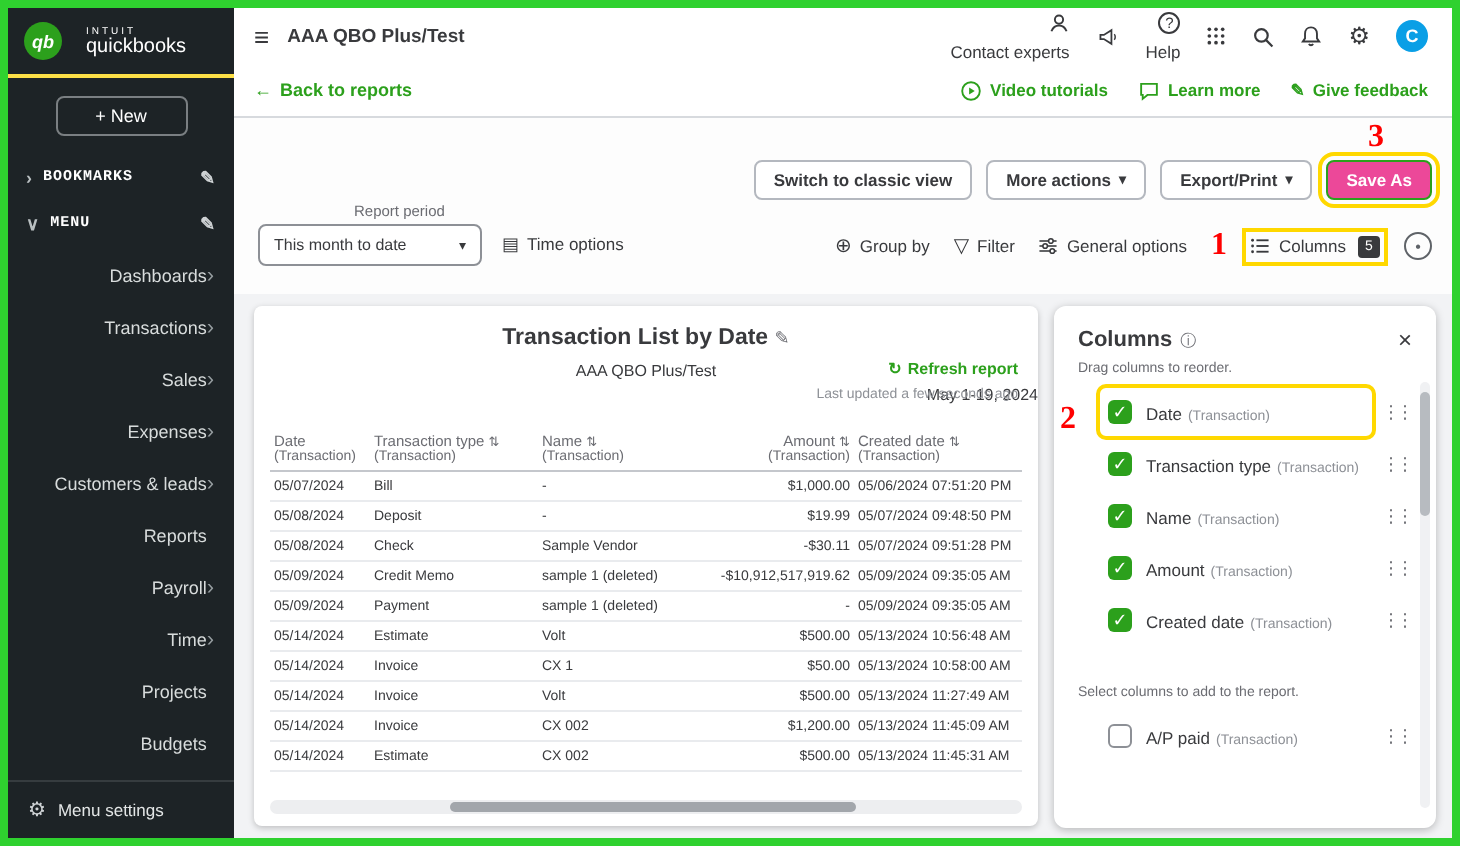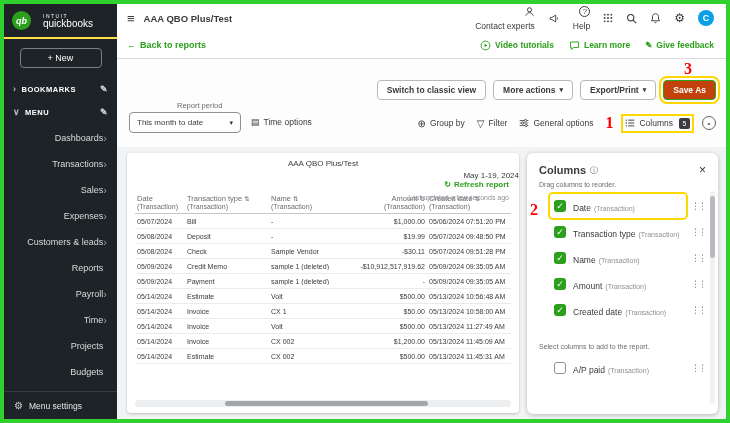--- a/index.html
+++ b/index.html
@@ -6,24 +6,24 @@
   html,body { background:#dfe1e4; }
   body { font-family:"Liberation Sans", sans-serif; }
   .frame { position:relative; width:730px; height:423px; border:4px solid #2fd12f; background:#fff; overflow:hidden; }
 
   
   .sidebar { position:absolute; left:0; top:0; width:113px; height:100%; background:#1d2326; color:#dfe3e4; }
   .brand { display:flex; align-items:center; gap:12px; padding:7px 8px 7px; border-bottom:2px solid #fde047; }
   .qb-logo { width:19px; height:19px; border-radius:50%; background:#2ca01c; color:#fff; font-weight:bold; font-style:italic; font-size:9px; display:flex; align-items:center; justify-content:center; flex:none; }
   .brand-t1 { display:block; font-size:5px; letter-spacing:1.5px; color:#fff; }
   .brand-t2 { display:block; font-size:10px; font-weight:normal; color:#fff; line-height:1; }
-  .new-btn { display:block; margin:9px auto 9px; width:82px; height:20px; background:transparent; border:1px solid #7a7f82; border-radius:4px; color:#fff; font-size:9px; font-family:inherit; cursor:pointer; }
+  .new-btn { display:block; margin:9px auto 9px; width:66px; height:20px; background:transparent; border:1px solid #7a7f82; border-radius:4px; color:#fff; font-size:9px; font-family:inherit; cursor:pointer; }
   .side-section { display:flex; align-items:center; gap:5px; padding:7px 9px 6px; font-size:7.5px; font-weight:bold; letter-spacing:.5px; color:#fff; cursor:pointer; }
   .sec-chev { color:#b9bfc1; font-size:9px; line-height:1; }
-  .grow { flex:1; }
+  .grow { flex:1;font-family:Liberation Mono, monospace; }
   .pencil { color:#cfd3d5; font-size:9px; }
   .side-items { margin-top:2px;text-align:right; }
   .side-item { display:flex; align-items:center; padding:0 10px; height:26px; font-size:9px; color:#d8dcdc; cursor:pointer; }
   .side-item .side-label { flex:1; }
   .chev { color:#969da0; font-size:11px; visibility:hidden; }
   .chev.show { visibility:visible; }
   .menu-settings { position:absolute; bottom:0; left:0; right:0; border-top:1px solid #363c3f; display:flex; align-items:center; gap:6px; padding:8px 10px; font-size:8.5px; color:#e3e6e6; cursor:pointer; }
   .menu-settings .gear-g { font-size:10px; color:#cfd3d5; }
 
   
@@ -39,21 +39,21 @@
   .subbar { position:absolute; left:113px; top:28px; right:0; height:27px; background:#fff; display:flex; align-items:center; padding:0 12px 0 10px; border-bottom:1px solid #d7dade; }
   .back-link { display:flex; align-items:center; gap:4px; color:#2ca01c; font-size:9px; font-weight:bold; cursor:pointer; }
   .sub-links { margin-left:auto; display:flex; align-items:center; gap:15px;text-align:right; }
   .green-link { display:flex; align-items:center; gap:4px; color:#2ca01c; font-size:8.5px; font-weight:bold; cursor:pointer; }
 
   
   .content { position:absolute; left:113px; top:55px; right:0; bottom:0; background:#fdfdfd; }
   .lower-bg { position:absolute; left:0; right:0; top:88px; bottom:0; background:#f2f3f5; }
   .toolbar { position:absolute; top:21px; right:10px; display:flex; gap:7px; }
   .btn { height:20px; padding:0 9px; font-size:8.5px; font-weight:bold; color:#393a3d; background:#fff; border:1px solid #b4b8bf; border-radius:4px; font-family:inherit; cursor:pointer; display:flex; align-items:center; gap:4px; }
-  .btn.primary { background:#c2410c; border-color:#2ca01c; color:#fff; }
+  .btn.primary { background:#ec4899; border-color:#2ca01c; color:#fff; }
   .hl { outline:2px solid #ffd800; outline-offset:2px; }
   .dd { font-size:7px; }
   .ann { position:absolute; color:#f00; font-family:"Liberation Serif", serif; font-weight:bold; font-size:16px; line-height:1; }
   .ann-3 { top:2px; right:34px; }
   .ann-inline { position:static; color:#f00; font-family:"Liberation Serif", serif; font-weight:bold; font-size:16px; line-height:1; }
   .period-label { position:absolute; top:42px; left:12px; font-size:7.5px; color:#6b6c72;padding-left:48px; }
   .period-select { position:absolute; top:53px; left:12px; width:112px; height:21px; background:#fff; border:1px solid #8d9096; border-radius:4px; display:flex; align-items:center; justify-content:space-between; padding:0 7px; font-size:8px; color:#393a3d; cursor:pointer; }
   .view-options { position:absolute; top:58px; left:134px; display:flex; gap:4px; font-size:8.5px; color:#393a3d; align-items:center; cursor:pointer; }
   .vo-icon { font-size:9px; color:#393a3d; }
   .control-group { position:absolute; top:56px; right:10px; display:flex; align-items:center; gap:12px; font-size:8.5px; color:#393a3d; }
@@ -347,20 +347,24 @@
               </g>
             </svg>
           </span>
         <span>Columns</span>
         <span class="badge">5</span>
       </span>
       <span class="circle-icon">•</span>
     </div>
 
     <section class="report-card">
+      <div class="rc-title">
+        <span>Transaction List by Date</span>
+        <span class="pencil2">✎</span>
+      </div>
       <div class="rc-refresh">
         <span>↻</span>
         <span>Refresh report</span>
       </div>
       <div class="rc-company">AAA QBO Plus/Test</div>
       <div class="rc-range">May 1-19, 2024</div>
       <div class="rc-updated">Last updated a few seconds ago</div>
 
       <div class="thead">
 

